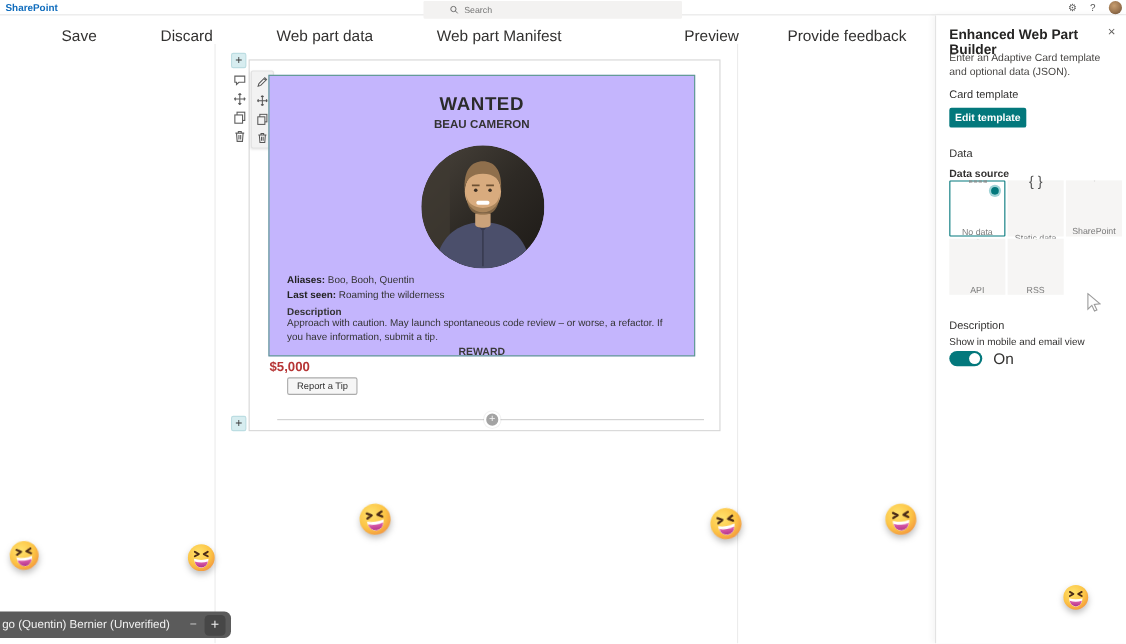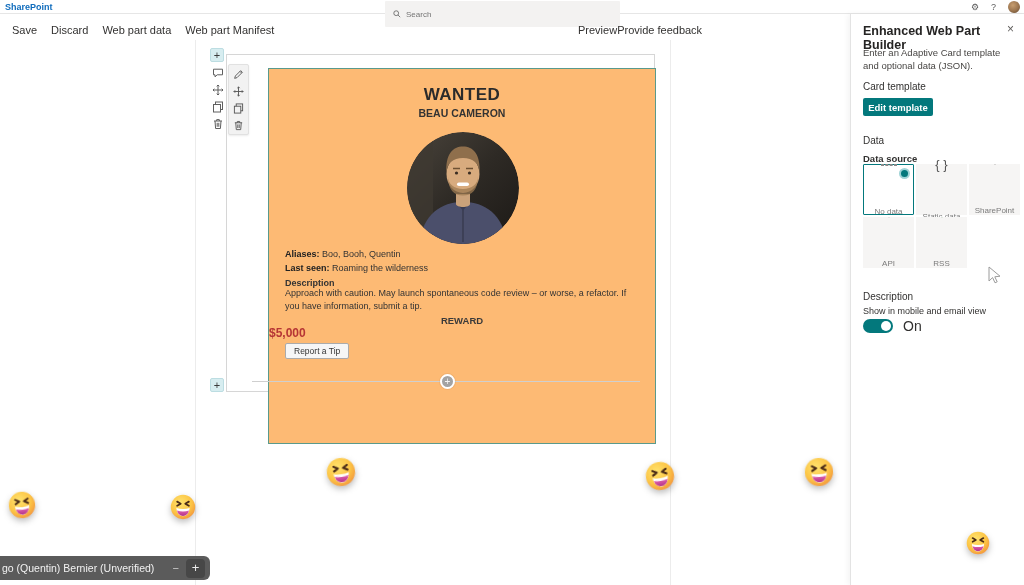--- a/index.html
+++ b/index.html
@@ -3,44 +3,44 @@
 <meta charset="utf-8">
 <style>
   * { margin:0; padding:0; box-sizing:border-box; }
   html,body { width:1024px; height:585px; }
   body { font-family:"Liberation Sans", sans-serif; background:#fff; overflow:hidden; position:relative; }
   #screen { position:absolute; inset:0; width:1024px; height:585px; background:#fff; }
 
   
   .suite { position:absolute; left:0; top:0; width:1024px; height:14px; background:#fff; border-bottom:1px solid #e6e6e6; }
   .sp-logo { position:absolute; left:5px; top:2px; font-size:9px; font-weight:bold; color:#0f6cbd; cursor:pointer; }
-  .searchbox { position:absolute; left:385px; top:1px; width:235px; height:26px; background:#f3f2f1; border-radius:1px; display:flex; align-items:center; padding-left:8px; gap:5px; }
+  .searchbox { position:absolute; left:385px; top:1px; width:235px; height:16px; background:#f3f2f1; border-radius:1px; display:flex; align-items:center; padding-left:24px; gap:5px; }
   .searchbox input { border:none; background:transparent; outline:none; font-size:8px; color:#555; width:180px; font-family:"Liberation Sans",sans-serif; }
   .suite-right { position:absolute; right:4px; top:0; height:14px; display:flex; align-items:center; gap:12px; }
   .suite-ico { font-size:9px; color:#5a5a5a; cursor:pointer; line-height:1; }
   .avatar { width:12px; height:12px; border-radius:50%; background:radial-gradient(circle at 40% 35%, #c79d6f 0%, #9a744e 55%, #5f4632 100%); cursor:pointer; }
 
   
   .cmdbar { position:absolute; left:0; top:24px; width:1024px; height:14px; }
   .cmd-left { position:absolute; left:12px; top:0; display:flex; gap:14px; }
   .cmd-right { position:absolute; left:578px; top:0; display:flex; }
-  .cmd-item { font-size:11px; color:#323130; cursor:pointer; white-space:nowrap; }
+  .cmd-item { font-size:14px; color:#323130; cursor:pointer; white-space:nowrap;margin-left:44px; }
 
   
   .vline { position:absolute; top:40px; width:1px; height:545px; background:#ececec; }
   .addbtn { position:absolute; width:14px; height:14px; background:#d7edf0; border:1px solid #bcdde2; border-radius:2px; color:#3b3b3b; font-size:11px; line-height:12px; text-align:center; cursor:pointer; }
   .sec-rect { position:absolute; left:226px; top:54px; width:429px; height:338px; border:1px solid #d6d6d6; }
   .outer-tools { position:absolute; left:211px; top:66px; display:flex; flex-direction:column; gap:4px; }
   .tool-ico { width:13px; height:13px; display:flex; align-items:center; justify-content:center; cursor:pointer; }
   .inner-tools { position:absolute; left:228px; top:64px; width:21px; height:71px; background:#f2f2f2; border:1px solid #e1e1e1; border-radius:2px; box-shadow:0 1px 2px rgba(0,0,0,.08); display:flex; flex-direction:column; align-items:center; justify-content:center; gap:4px; }
   .resize-line { position:absolute; left:252px; top:381px; width:388px; height:1px; background:#cfcfcf; }
   .resize-handle { position:absolute; left:440px; top:374px; width:15px; height:15px; border-radius:50%; background:#a3a3a3; border:2px solid #fff; color:#f4f4f4; font-size:10px; line-height:11px; text-align:center; cursor:ns-resize; box-shadow:0 0 0 1px rgba(0,0,0,.05); }
 
   
-  .card { position:absolute; left:268px; top:68px; width:388px; height:376px; background:#fdba74; border:1px solid #5a9a8c; cursor:pointer; }
+  .card { position:absolute; left:244px; top:68px; width:388px; height:256px; background:#c4b5fd; border:1px solid #5a9a8c; cursor:pointer; }
   .card-title { position:absolute; top:16px; left:0; width:100%; text-align:center; font-size:17px; font-weight:bold; color:#2b2b2b; letter-spacing:.5px; }
   .card-sub { position:absolute; top:38px; left:0; width:100%; text-align:center; font-size:10.5px; font-weight:bold; color:#333; }
   .photo { position:absolute; left:138px; top:63px; width:112px; height:112px; border-radius:50%; overflow:hidden; }
   .kv { position:absolute; left:16px; font-size:9px; color:#333; }
   .kv b { color:#222; }
   .desc-text { position:absolute; left:16px; top:218px; width:352px; font-size:9px; color:#333; line-height:1.45; }
   .reward-label { position:absolute; top:246px; left:0; width:100%; text-align:center; font-size:9.5px; font-weight:bold; color:#3a3a3a; }
   .reward-amt { position:absolute; top:257px; left:0; width:100%; text-align:left; font-size:12px; font-weight:bold; color:#b63535; }
   .tip-btn { position:absolute; left:16px; top:274px; font-size:8.5px; color:#333; background:#f6f6f6; border:1px solid #ababab; border-radius:2px; padding:2px 8px; cursor:pointer; font-family:"Liberation Sans",sans-serif; }
 

